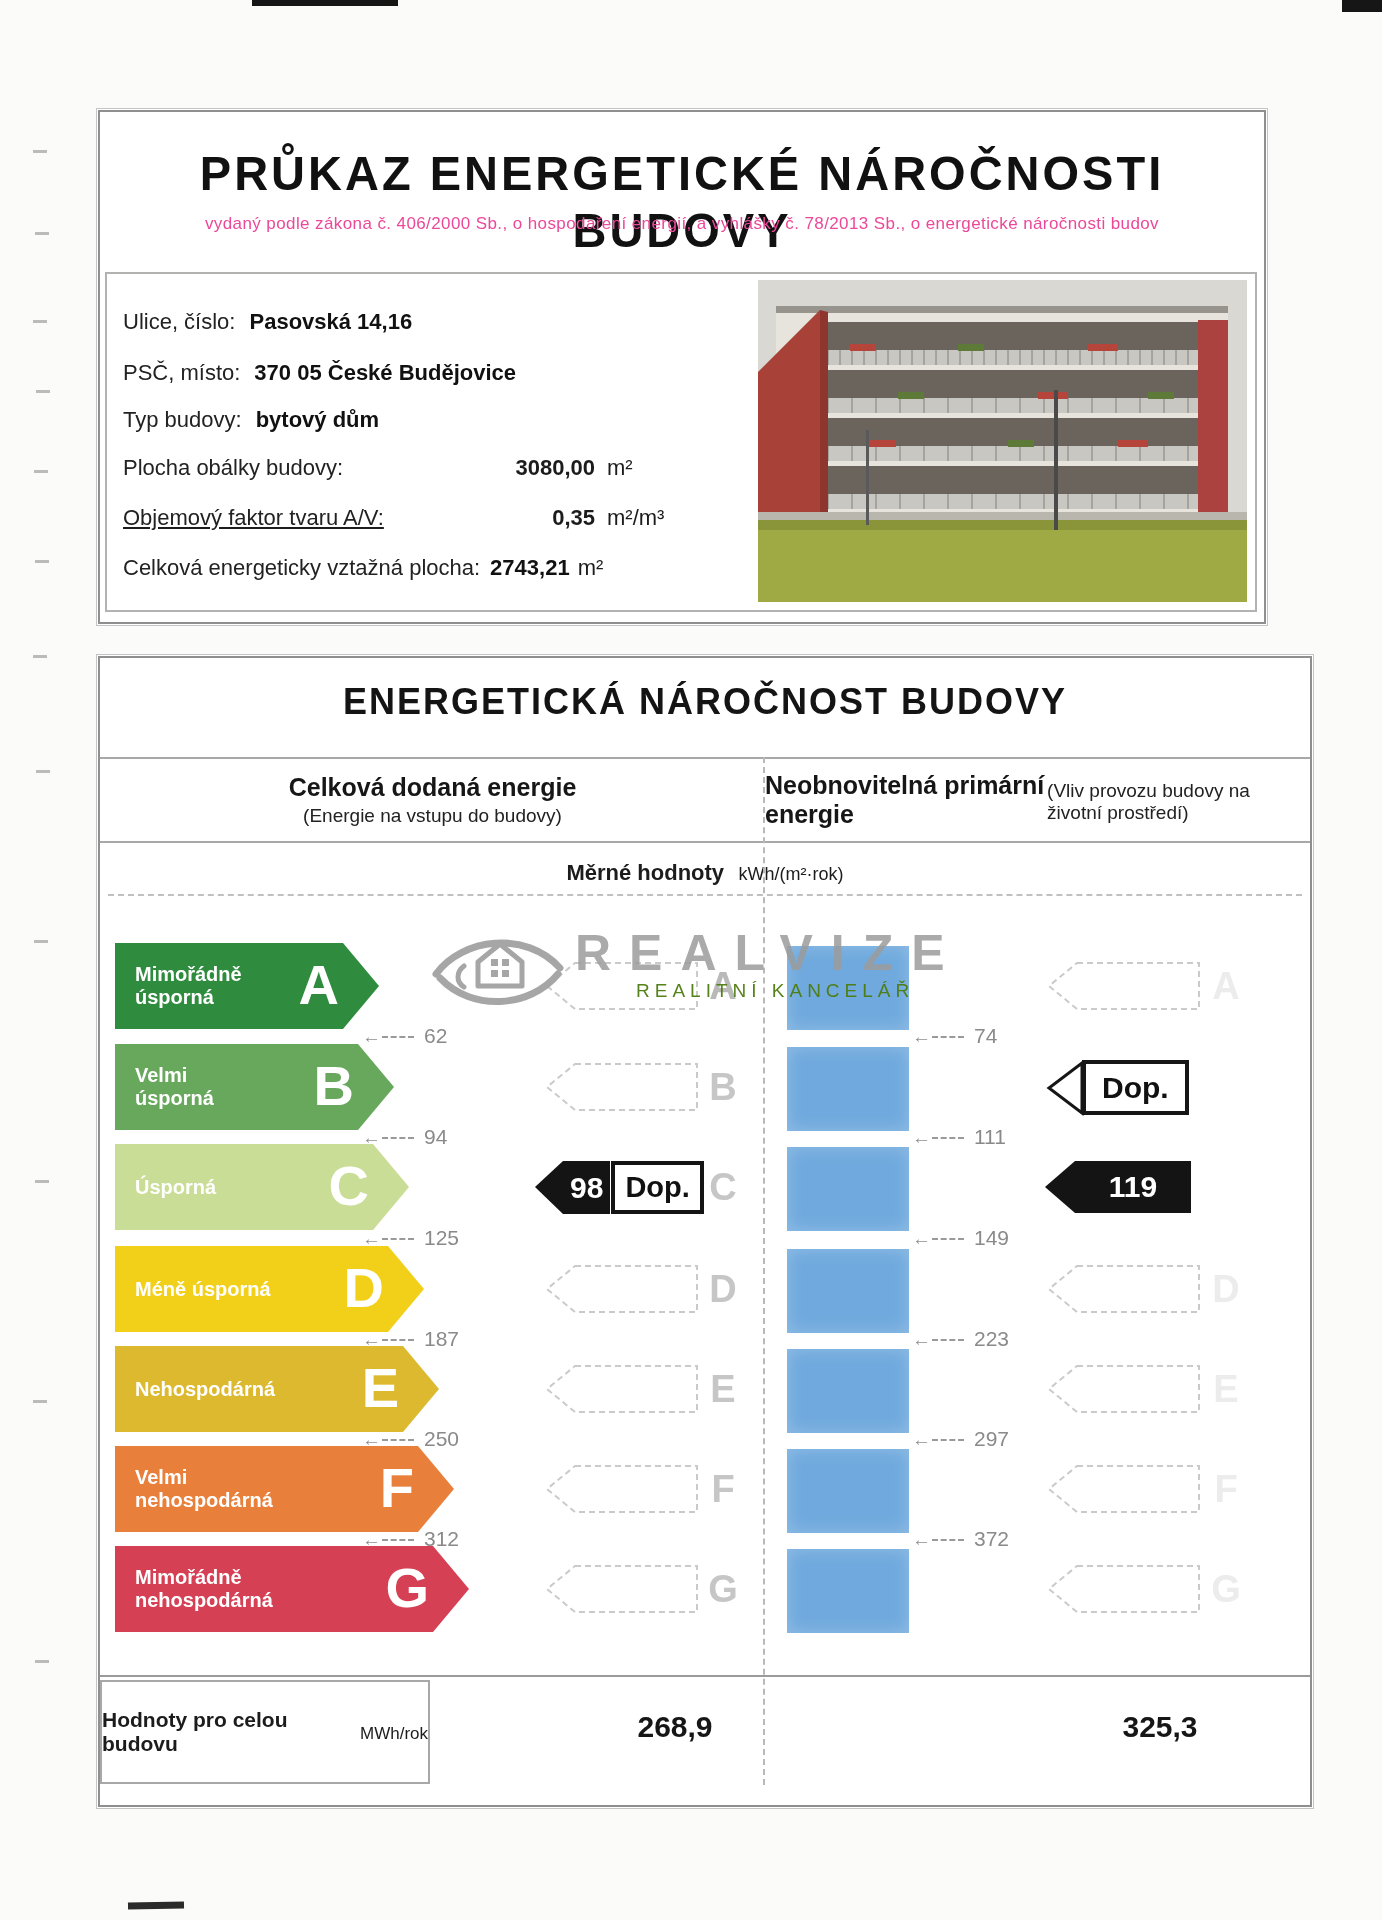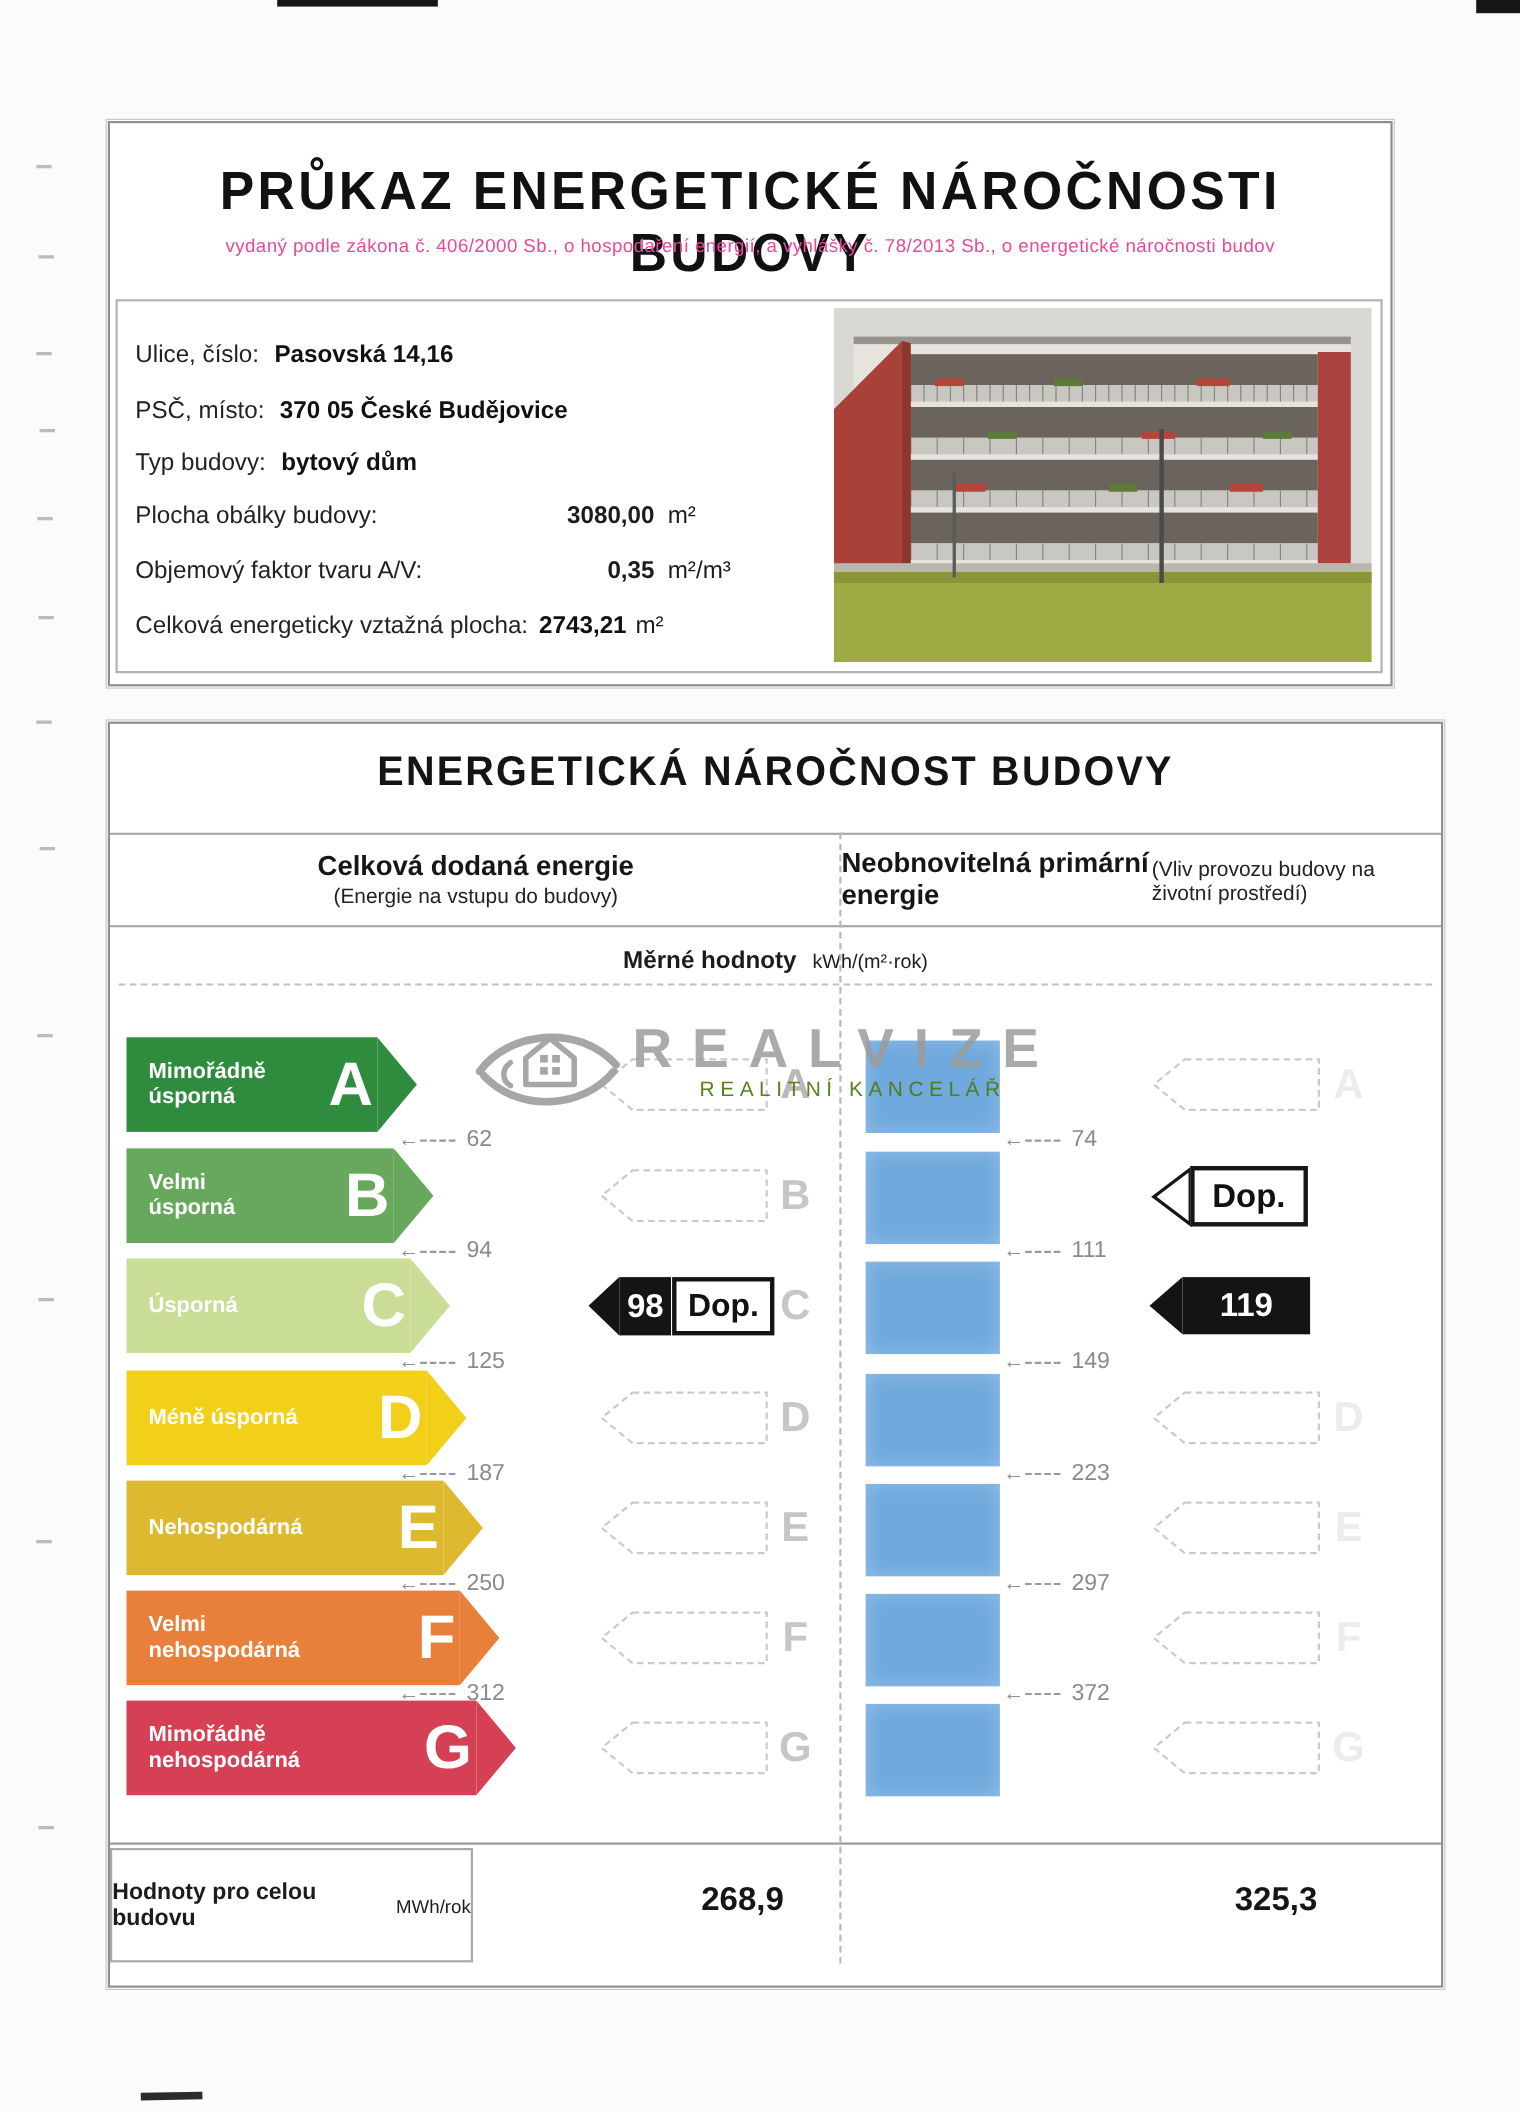--- a/index.html
+++ b/index.html
@@ -142,21 +142,21 @@
       <span class="lbl">PSČ, místo:</span><span class="val">370 05 České Budějovice</span>
     </div>
     <div class="info-row" style="top:133px;">
       <span class="lbl">Typ budovy:</span><span class="val">bytový dům</span>
     </div>
     <div class="info-row" style="top:181px;">
       <span class="lbl">Plocha obálky budovy:</span>
       <span class="num-off">3080,00</span>
       <span class="unit-off">m²</span>
     </div>
-    <div class="info-row" style="top:231px;">
+    <div class="info-row" style="top:231px;text-decoration:underline;">
       <span class="lbl">Objemový faktor tvaru A/V:</span>
       <span class="num-off">0,35</span>
       <span class="unit-off">m²/m³</span>
     </div>
     <div class="info-row" style="top:281px;">
       <span class="lbl" style="margin-right:10px;">Celková energeticky vztažná plocha:</span><span class="val">2743,21</span><span class="unit-inline">m²</span>
     </div>
 
     <div class="abs" style="left:651px;top:6px;width:489px;height:322px;">
       <svg width="489" height="322" viewBox="0 0 489 322">

